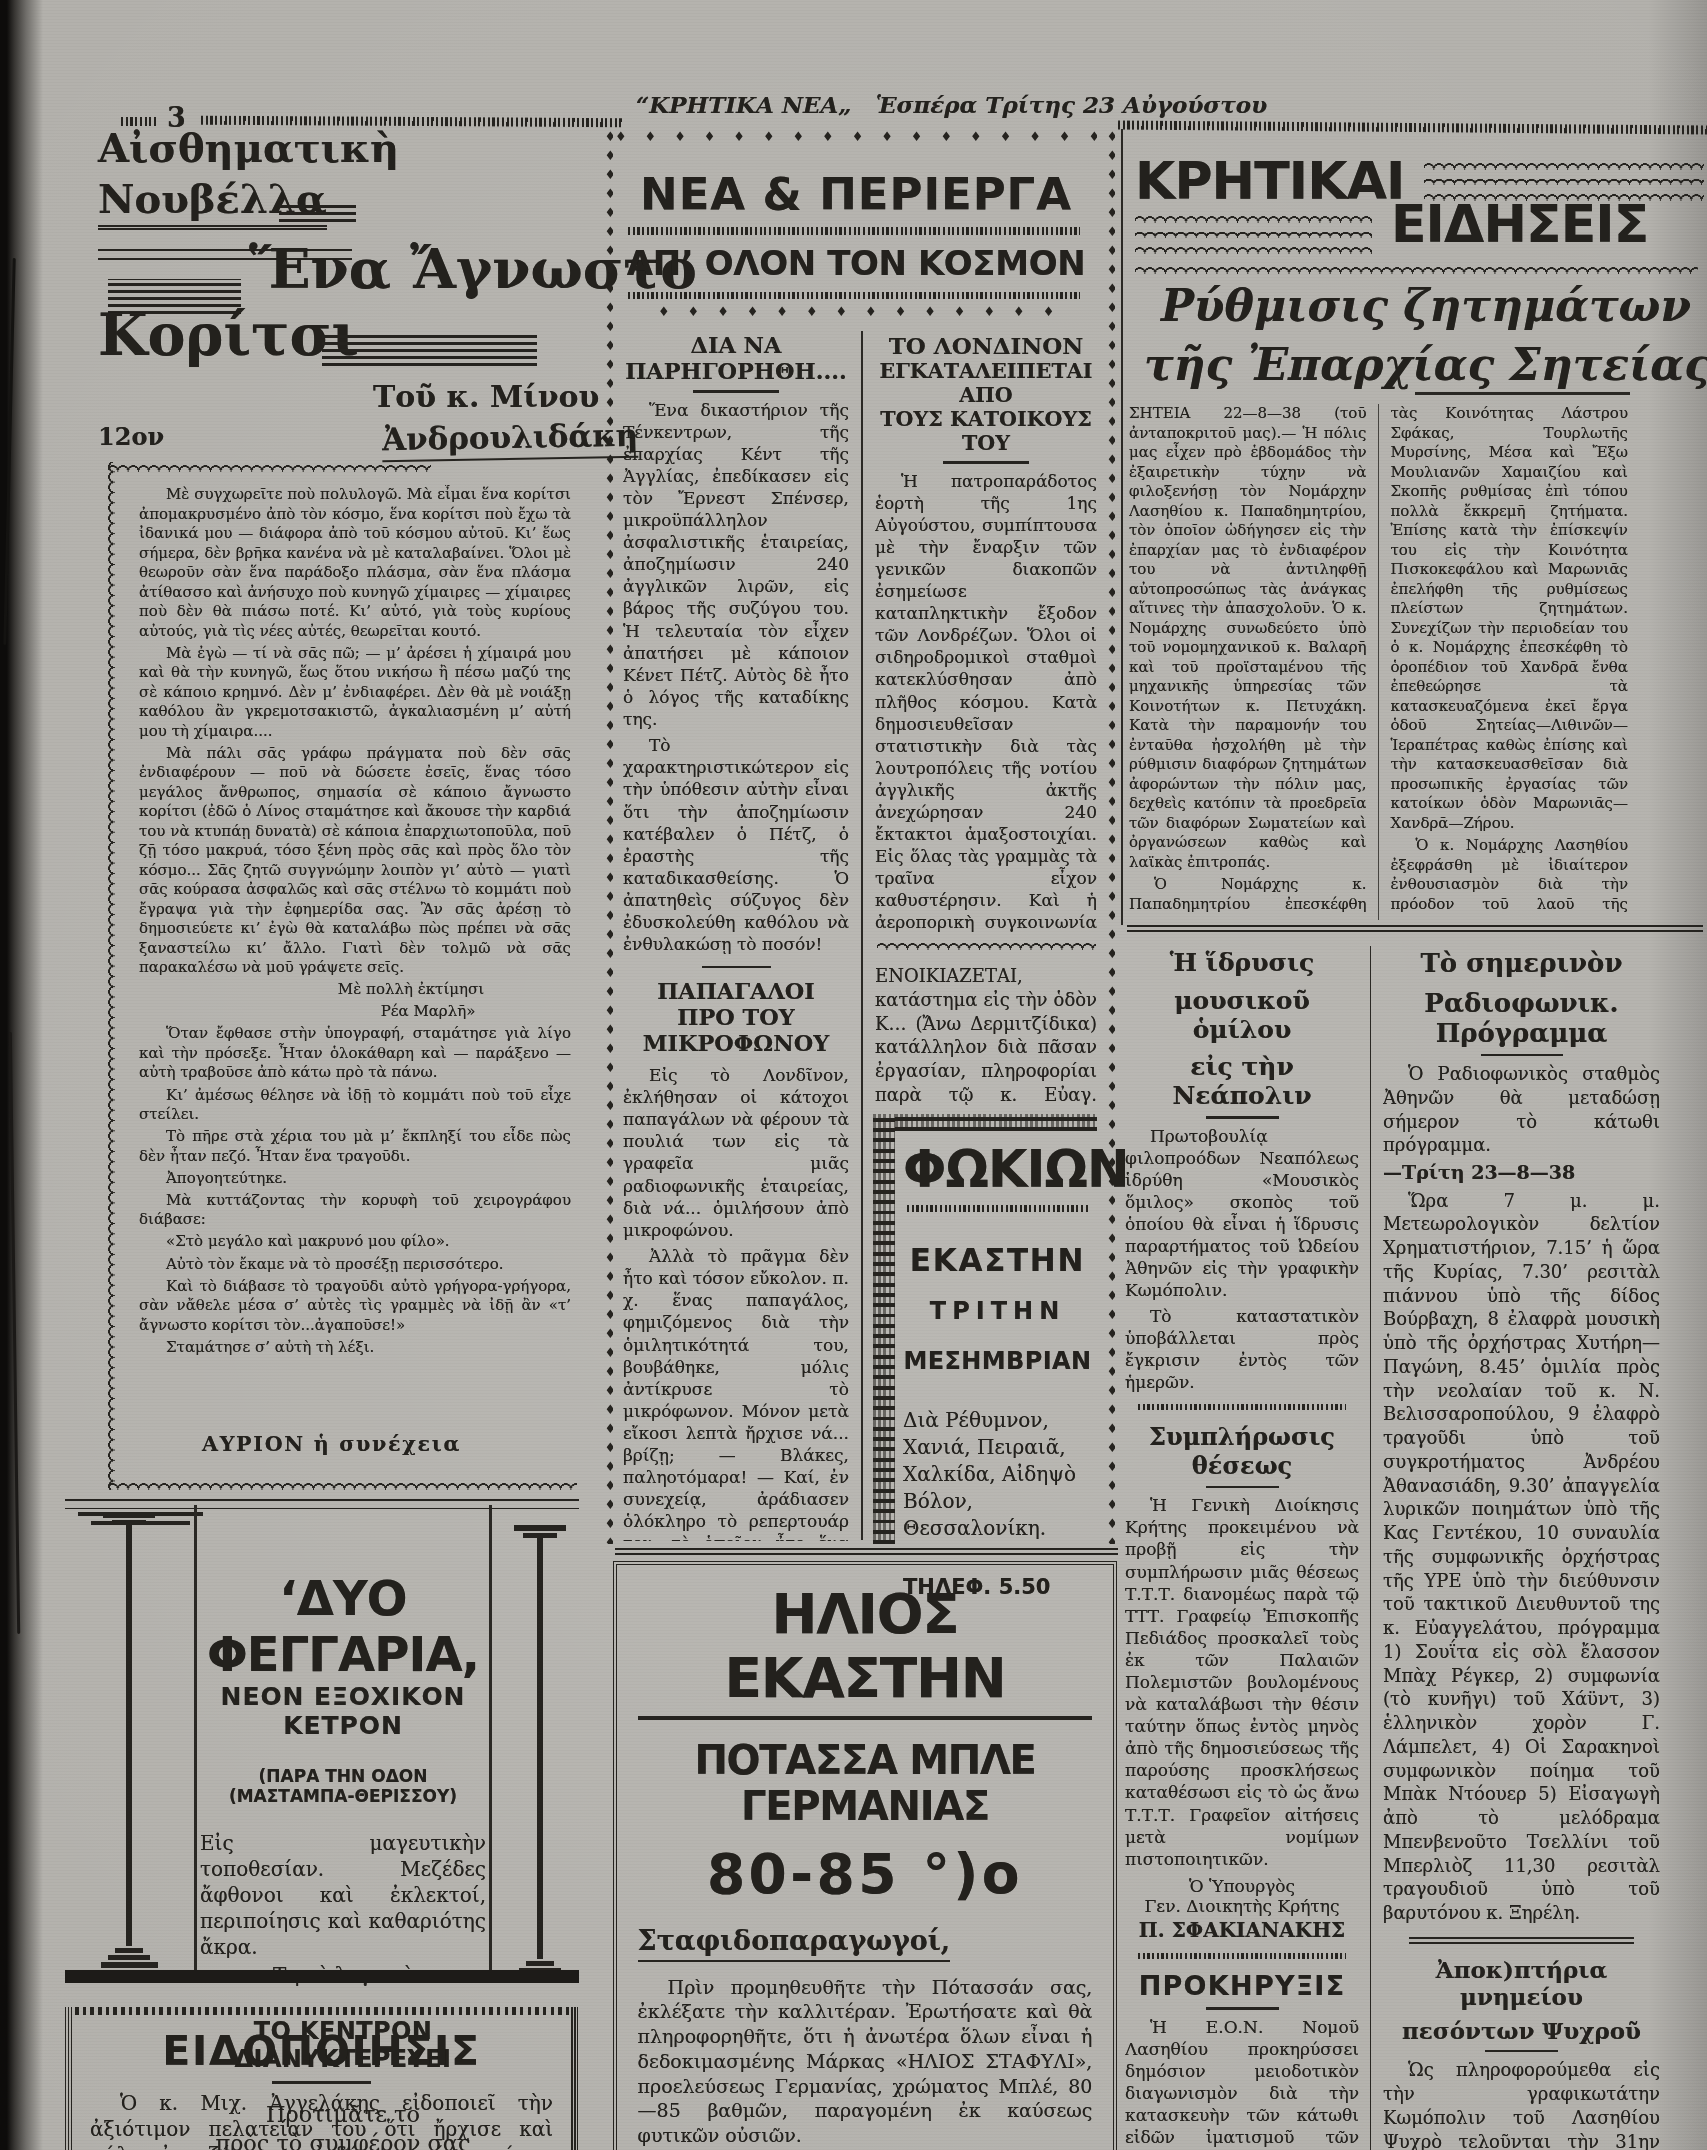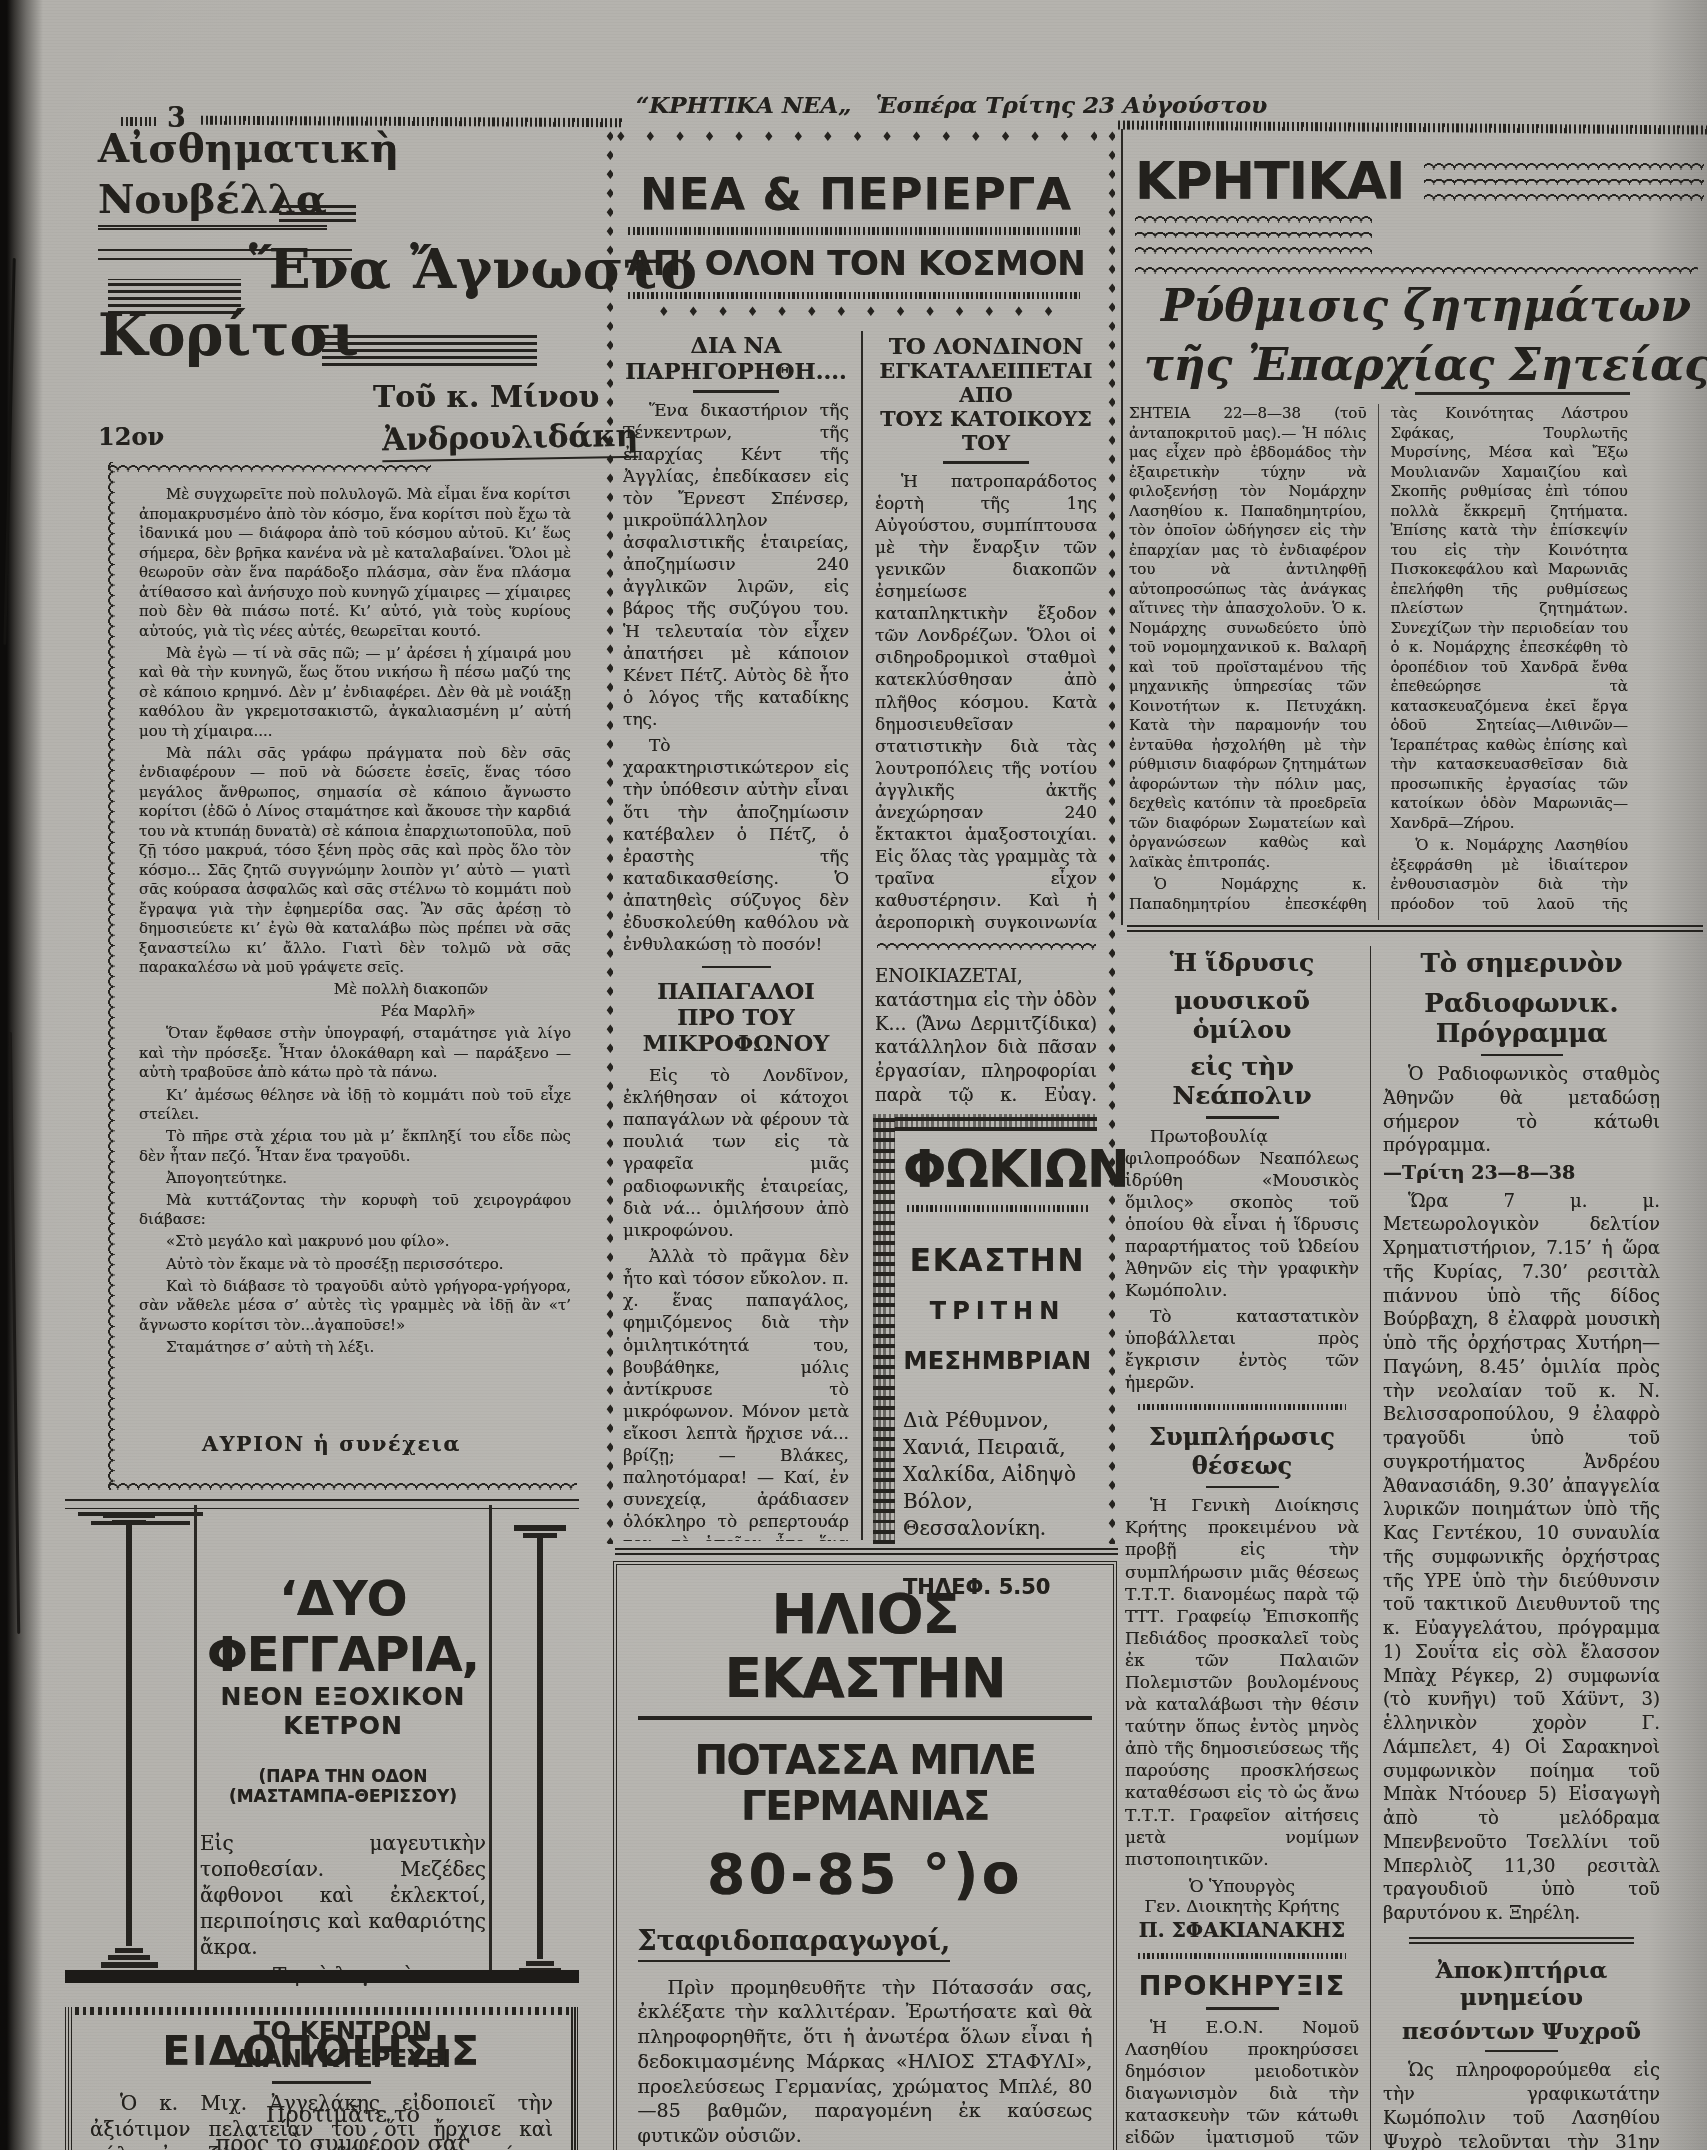--- a/index.html
+++ b/index.html
@@ -75,21 +75,21 @@
   <div class="abs ser b ink" style="left:98px;top:422px;font-size:24px;">12ον</div>
 
   <div class="abs wave-h" style="left:108px;top:462px;width:323px;"></div>
   <div class="abs wave-v" style="left:105px;top:462px;height:1028px;"></div>
   <div class="abs wave-h" style="left:108px;top:1480px;width:469px;"></div>
 
   <div class="abs ser j ink ind" style="left:139px;top:485px;width:432px;height:938px;overflow:hidden;font-size:15px;line-height:1.30;">
     <p>Μὲ συγχωρεῖτε ποὺ πολυλογῶ. Μὰ εἶμαι ἕνα κορίτσι ἀπομακρυσμένο ἀπὸ τὸν κόσμο, ἕνα κορίτσι ποὺ ἔχω τὰ ἰδανικά μου — διάφορα ἀπὸ τοῦ κόσμου αὐτοῦ. Κι’ ἕως σήμερα, δὲν βρῆκα κανένα νὰ μὲ καταλαβαίνει. Ὅλοι μὲ θεωροῦν σὰν ἕνα παράδοξο πλάσμα, σὰν ἕνα πλάσμα ἀτίθασσο καὶ ἀνήσυχο ποὺ κυνηγῶ χίμαιρες — χίμαιρες ποὺ δὲν θὰ πιάσω ποτέ. Κι’ αὐτό, γιὰ τοὺς κυρίους αὐτούς, γιὰ τὶς νέες αὐτές, θεωρεῖται κουτό.</p>
     <p>Μὰ ἐγὼ — τί νὰ σᾶς πῶ; — μ’ ἀρέσει ἡ χίμαιρά μου καὶ θὰ τὴν κυνηγῶ, ἕως ὅτου νικήσω ἢ πέσω μαζύ της σὲ κάποιο κρημνό. Δὲν μ’ ἐνδιαφέρει. Δὲν θὰ μὲ νοιάξῃ καθόλου ἂν γκρεμοτσακιστῶ, ἀγκαλιασμένη μ’ αὐτή μου τὴ χίμαιρα....</p>
     <p>Μὰ πάλι σᾶς γράφω πράγματα ποὺ δὲν σᾶς ἐνδιαφέρουν — ποῦ νὰ δώσετε ἐσεῖς, ἕνας τόσο μεγάλος ἄνθρωπος, σημασία σὲ κάποιο ἄγνωστο κορίτσι (ἐδῶ ὁ Λίνος σταμάτησε καὶ ἄκουσε τὴν καρδιά του νὰ κτυπάῃ δυνατὰ) σὲ κάποια ἐπαρχιωτοποῦλα, ποῦ ζῇ τόσο μακρυά, τόσο ξένη πρὸς σᾶς καὶ πρὸς ὅλο τὸν κόσμο... Σᾶς ζητῶ συγγνώμην λοιπὸν γι’ αὐτὸ — γιατὶ σᾶς κούρασα ἀσφαλῶς καὶ σᾶς στέλνω τὸ κομμάτι ποὺ ἔγραψα γιὰ τὴν ἐφημερίδα σας. Ἂν σᾶς ἀρέσῃ τὸ δημοσιεύετε κι’ ἐγὼ θὰ καταλάβω πὼς πρέπει νὰ σᾶς ξαναστείλω κι’ ἄλλο. Γιατὶ δὲν τολμῶ νὰ σᾶς παρακαλέσω νὰ μοῦ γράψετε σεῖς.</p>
-    <p class="c" style="text-indent:0;padding-left:112px;">Μὲ πολλὴ διακοπῶν</p>
+    <p class="c" style="text-indent:0;padding-left:112px;">Μὲ πολλὴ ἐκτίμησι</p>
     <p class="c" style="text-indent:0;padding-left:146px;">Ρέα Μαρλῆ»</p>
     <p>Ὅταν ἔφθασε στὴν ὑπογραφή, σταμάτησε γιὰ λίγο καὶ τὴν πρόσεξε. Ἦταν ὁλοκάθαρη καὶ — παράξενο — αὐτὴ τραβοῦσε ἀπὸ κάτω πρὸ τὰ πάνω.</p>
     <p>Κι’ ἀμέσως θέλησε νὰ ἰδῇ τὸ κομμάτι ποὺ τοῦ εἶχε στείλει.</p>
     <p>Τὸ πῆρε στὰ χέρια του μὰ μ’ ἔκπληξί του εἶδε πὼς δὲν ἦταν πεζό. Ἦταν ἕνα τραγοῦδι.</p>
     <p>Ἀπογοητεύτηκε.</p>
     <p>Μὰ κυττάζοντας τὴν κορυφὴ τοῦ χειρογράφου διάβασε:</p>
     <p>«Στὸ μεγάλο καὶ μακρυνό μου φίλο».</p>
     <p>Αὐτὸ τὸν ἔκαμε νὰ τὸ προσέξῃ περισσότερο.</p>
     <p>Καὶ τὸ διάβασε τὸ τραγοῦδι αὐτὸ γρήγορα-γρήγορα, σὰν νἄθελε μέσα σ’ αὐτὲς τὶς γραμμὲς νὰ ἰδῇ ἂν «τ’ ἄγνωστο κορίτσι τὸν...ἀγαποῦσε!»</p>
     <p>Σταμάτησε σ’ αὐτὴ τὴ λέξι.</p>
@@ -218,20 +218,21 @@
   <div class="abs" style="left:1424px;top:160px;width:280px;">
     <div class="wave-h" style="margin-bottom:6px;"></div>
       <div class="wave-h" style="margin-bottom:6px;"></div>
       <div class="wave-h"></div>
   </div>
   <div class="abs" style="left:1135px;top:213px;width:237px;">
     <div class="wave-h" style="margin-bottom:6px;"></div>
       <div class="wave-h" style="margin-bottom:6px;"></div>
       <div class="wave-h"></div>
   </div>
+  <div class="abs san b ink nw" style="left:1391px;top:194px;font-size:52px;letter-spacing:-0.9px;">ΕΙΔΗΣΕΙΣ</div>
   <div class="abs wave-h" style="left:1135px;top:264px;width:563px;"></div>
 
   <div class="abs ser b ink nw" style="left:1161px;top:280px;font-size:44px;font-style:italic;">Ρύθμισις ζητημάτων</div>
   <div class="abs ser b ink nw" style="left:1144px;top:339px;font-size:44px;font-style:italic;">τῆς Ἐπαρχίας Σητείας</div>
   <div class="abs thin" style="left:1415px;top:392px;width:215px;height:2.6px;"></div>
 
   <div class="abs ser j ink" style="left:1129px;top:404px;width:499px;height:516px;overflow:hidden;font-size:15px;line-height:1.30;column-count:2;column-gap:24px;column-rule:1.3px solid #45433f;">
     <p style="margin:0 0 3.4px 0;">ΣΗΤΕΙΑ 22—8—38 (τοῦ ἀνταποκριτοῦ μας).— Ἡ πόλις μας εἶχεν πρὸ ἑβδομάδος τὴν ἐξαιρετικὴν τύχην νὰ φιλοξενήσῃ τὸν Νομάρχην Λασηθίου κ. Παπαδημητρίου, τὸν ὁποῖον ὡδήγησεν εἰς τὴν ἐπαρχίαν μας τὸ ἐνδιαφέρον του νὰ ἀντιληφθῇ αὐτοπροσώπως τὰς ἀνάγκας αἵτινες τὴν ἀπασχολοῦν. Ὁ κ. Νομάρχης συνωδεύετο ὑπὸ τοῦ νομομηχανικοῦ κ. Βαλαρῆ καὶ τοῦ προϊσταμένου τῆς μηχανικῆς ὑπηρεσίας τῶν Κοινοτήτων κ. Πετυχάκη. Κατὰ τὴν παραμονήν του ἐνταῦθα ἠσχολήθη μὲ τὴν ρύθμισιν διαφόρων ζητημάτων ἀφορώντων τὴν πόλιν μας, δεχθεὶς κατόπιν τὰ προεδρεῖα τῶν διαφόρων Σωματείων καὶ ὀργανώσεων καθὼς καὶ λαϊκὰς ἐπιτροπάς.</p>
     <p style="text-indent:25px;margin:0 0 3.4px 0;">Ὁ Νομάρχης κ. Παπαδημητρίου ἐπεσκέφθη τὰς Κοινότητας Λάστρου Σφάκας, Τουρλωτῆς Μυρσίνης, Μέσα καὶ Ἔξω Μουλιανῶν Χαμαιζίου καὶ Σκοπῆς ρυθμίσας ἐπὶ τόπου πολλὰ ἔκκρεμῆ ζητήματα. Ἐπίσης κατὰ τὴν ἐπίσκεψίν του εἰς τὴν Κοινότητα Πισκοκεφάλου καὶ Μαρωνιᾶς ἐπελήφθη τῆς ρυθμίσεως πλείστων ζητημάτων. Συνεχίζων τὴν περιοδείαν του ὁ κ. Νομάρχης ἐπεσκέφθη τὸ ὁροπέδιον τοῦ Χανδρᾶ ἔνθα ἐπεθεώρησε τὰ κατασκευαζόμενα ἐκεῖ ἔργα ὁδοῦ Σητείας—Λιθινῶν—Ἱεραπέτρας καθὼς ἐπίσης καὶ τὴν κατασκευασθεῖσαν διὰ προσωπικῆς ἐργασίας τῶν κατοίκων ὁδὸν Μαρωνιᾶς—Χανδρᾶ—Ζήρου.</p>
     <p style="text-indent:25px;margin:0;">Ὁ κ. Νομάρχης Λασηθίου ἐξεφράσθη μὲ ἰδιαίτερον ἐνθουσιασμὸν διὰ τὴν πρόοδον τοῦ λαοῦ τῆς Ἐπαρχίας μας, τὴν ὁποίαν ἀντίκρυσεν ἐκδηλουμένην κατὰ τὸν ἐντονώτερον τρόπον εἰς ὅλα τὰ μέρη τὰ ὁποῖα ἐπεσκέφθη.</p>

